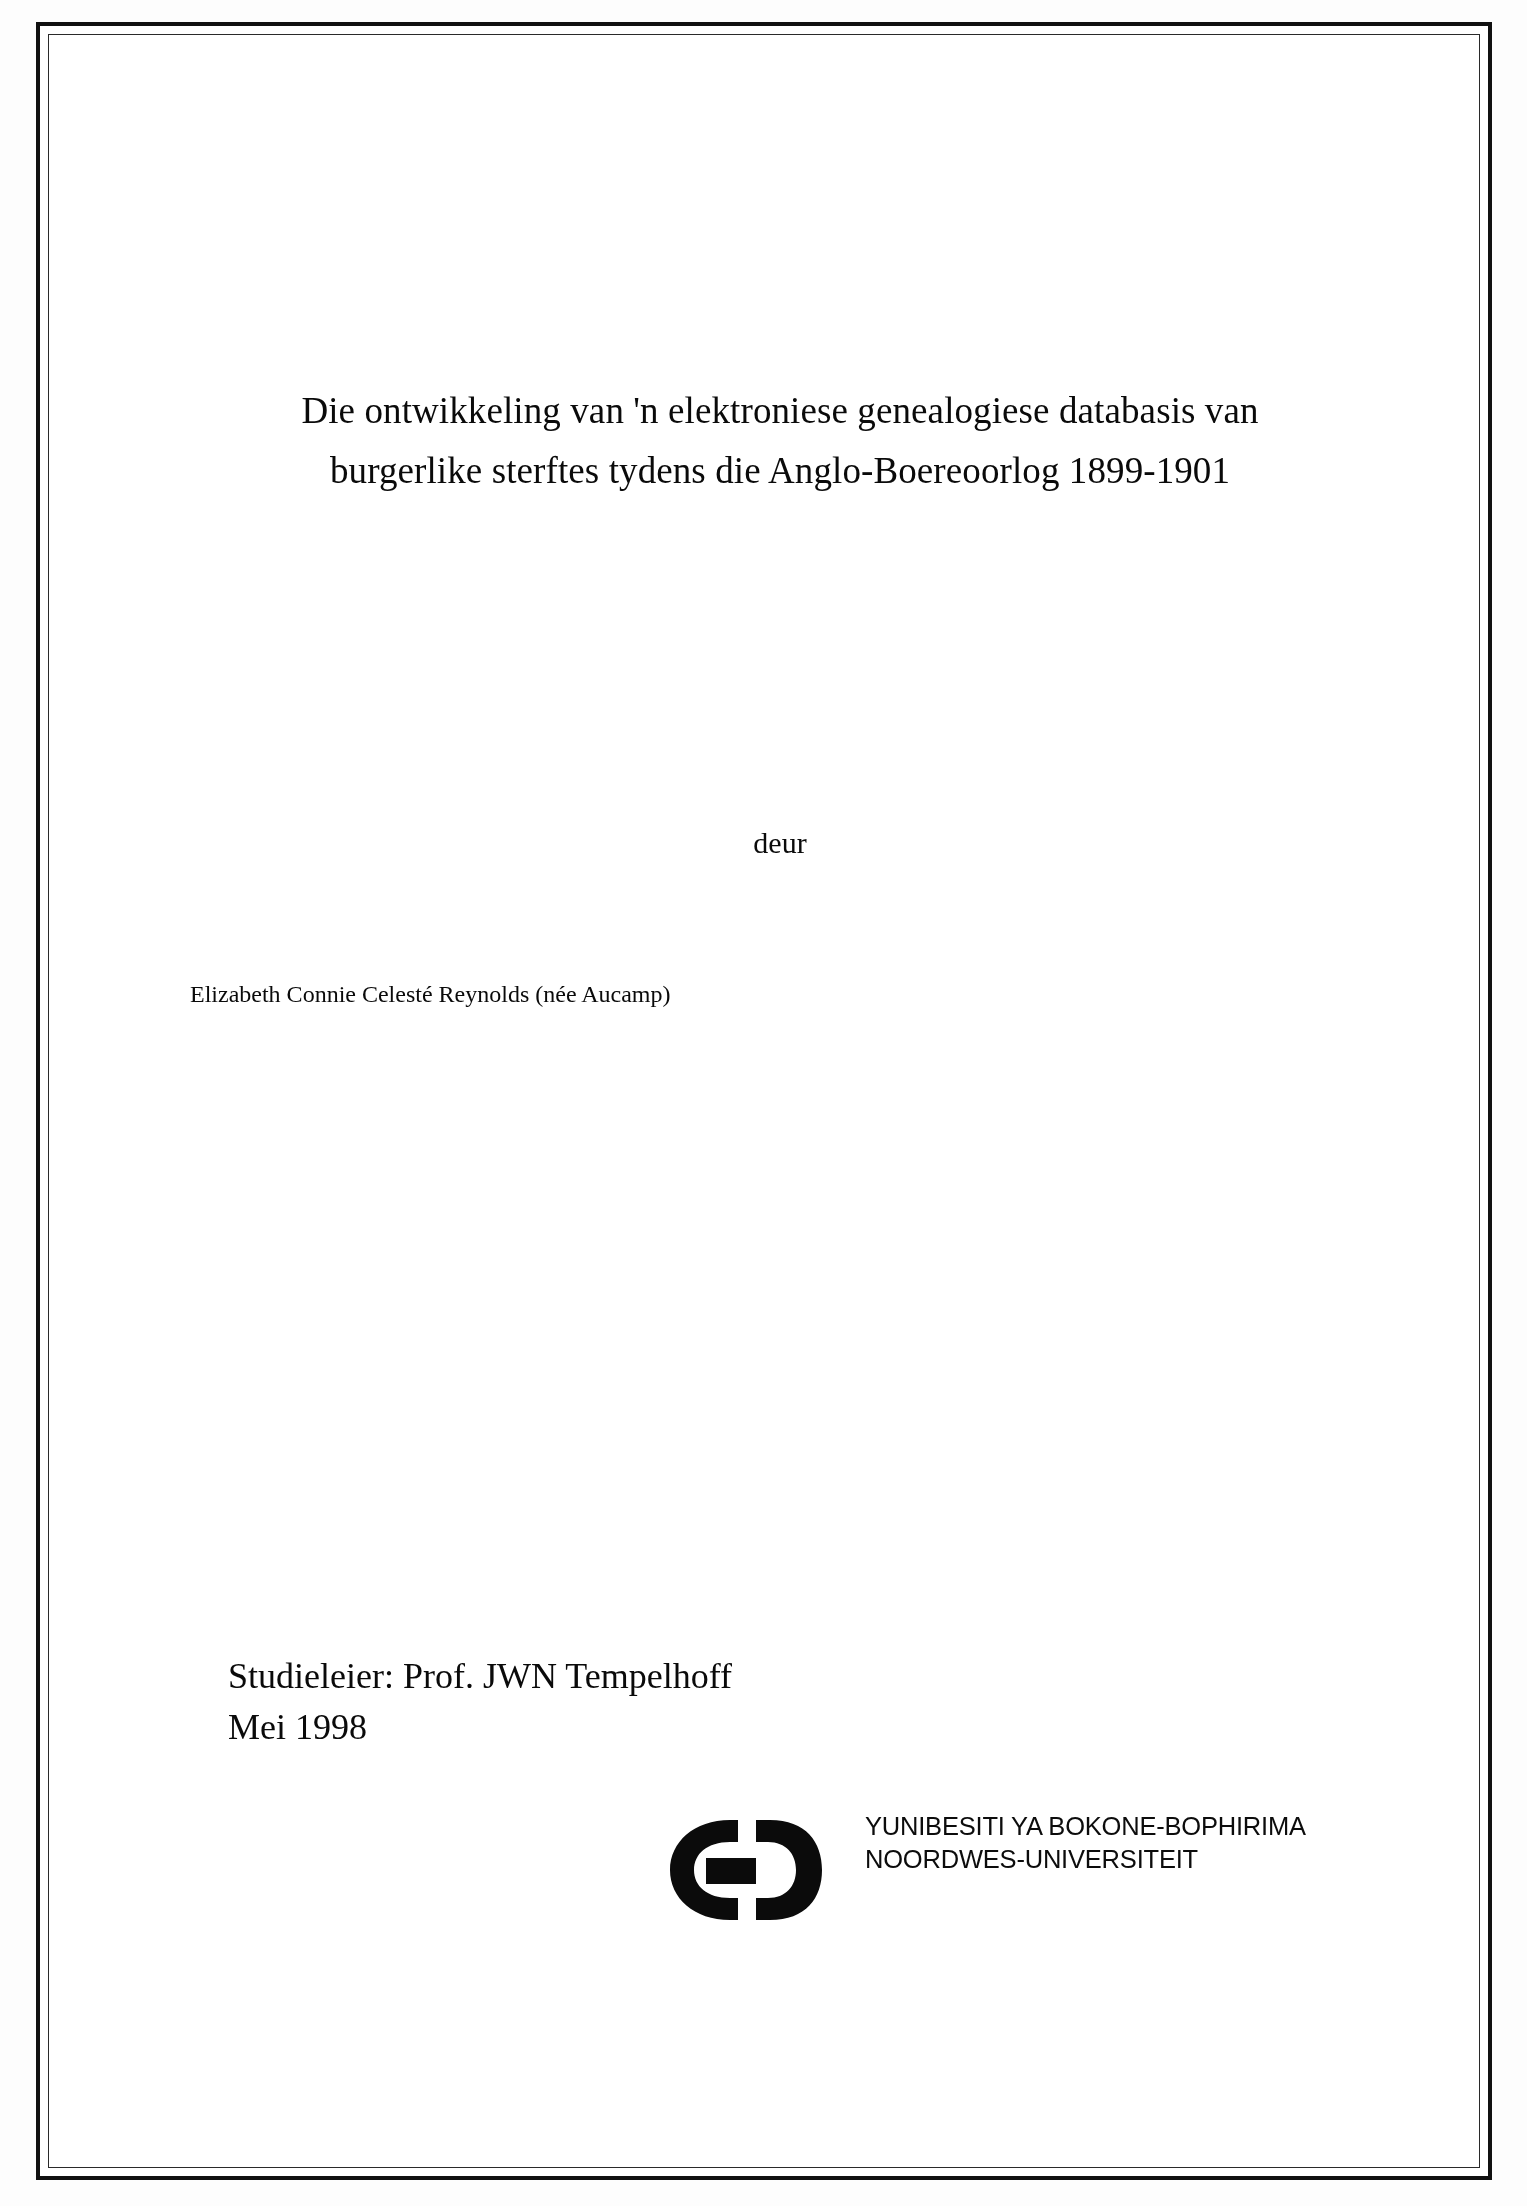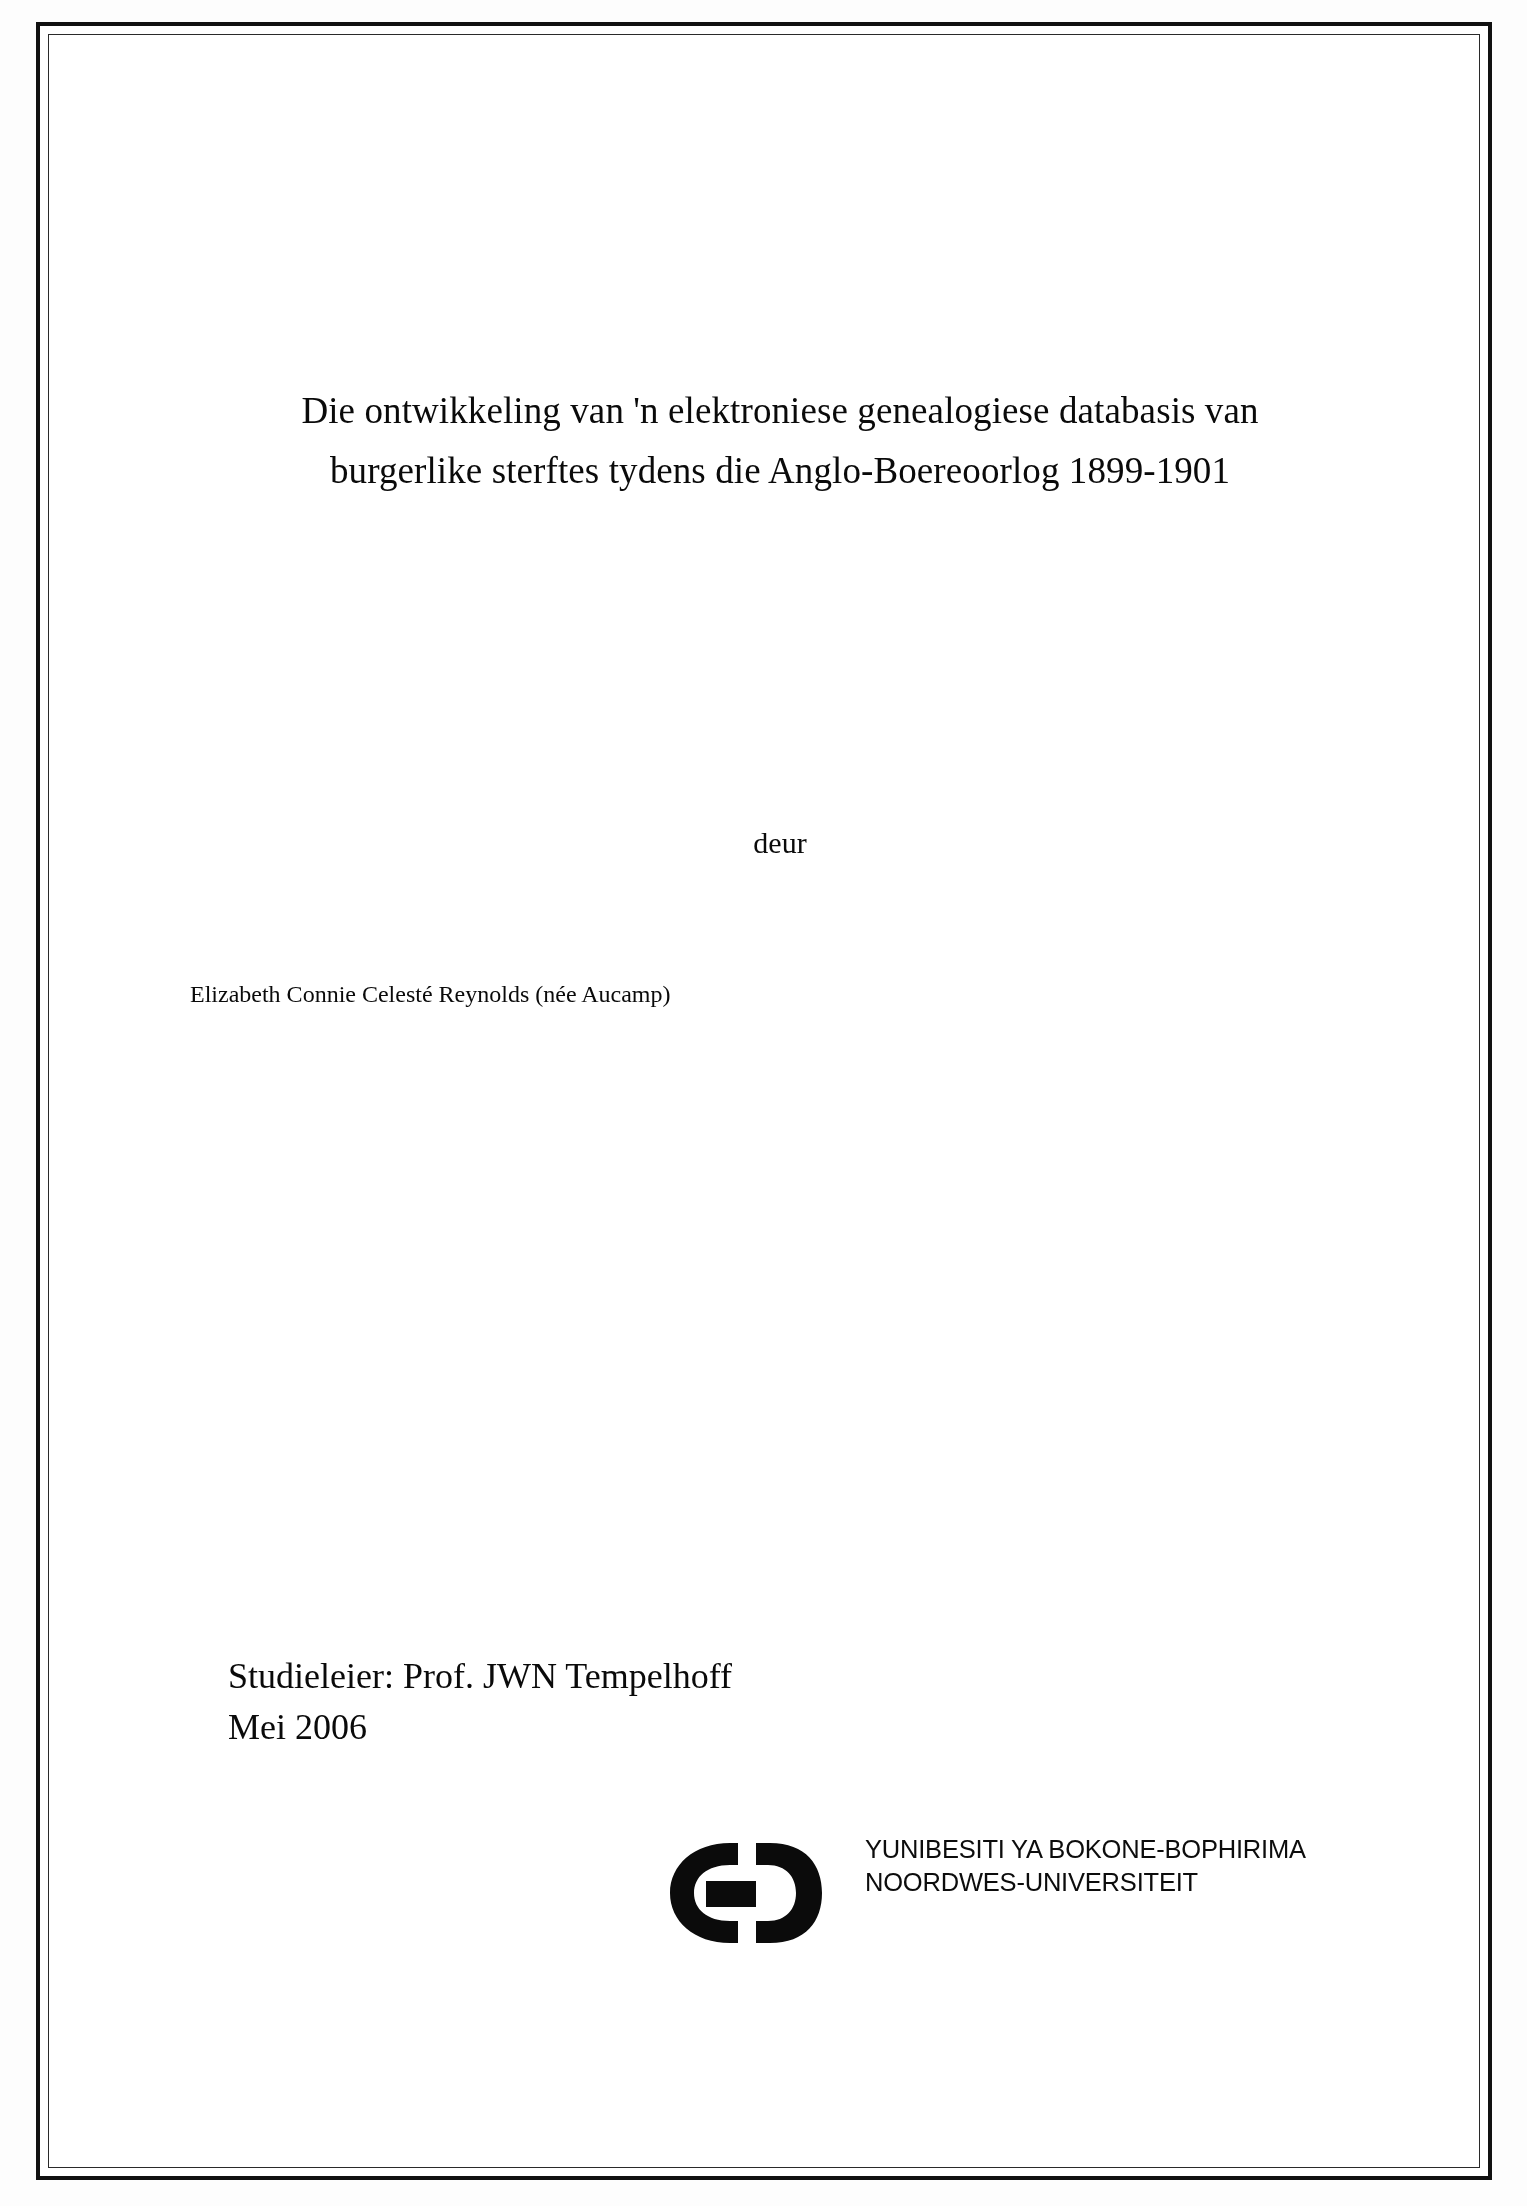--- a/index.html
+++ b/index.html
@@ -109,21 +109,20 @@
     line-height: 1.42;
   }
 
   
   .logo-block {
     position: absolute;
     top: 1780px;
     left: 330px;
     width: 760px;
     height: 150px;
-    margin-top: 23px;
   }
   .logo-mark {
     position: absolute;
     left: 140px;
     top: 8px;
     width: 190px;
     height: 110px;
   }
   .logo-text {
     position: absolute;
@@ -152,21 +151,21 @@
       <div class="title-line">burgerlike sterftes tydens die Anglo-Boereoorlog 1899-1901</div>
     </div>
 
     <div class="deur">deur</div>
 
     <div class="author">Elizabeth Connie Celesté Reynolds (née Aucamp)</div>
 
 
     <div class="supervisor">
       <div>Studieleier: Prof. JWN Tempelhoff</div>
-      <div>Mei 2006</div>
+      <div>Mei 1998</div>
     </div>
 
     <div class="logo-block">
       <div class="logo-mark">
         <svg width="190" height="110" viewBox="0 0 190 110" xmlns="http://www.w3.org/2000/svg">
 
           <path d="M70 6 C34 6 10 28 10 56 C10 84 34 106 70 106 L78 106 L78 84 L70 84 C47 84 34 72 34 56 C34 40 47 28 70 28 L78 28 L78 6 Z" fill="#0b0b0b"></path>
 
           <rect x="46" y="44" width="56" height="26" fill="#0b0b0b"></rect>
 

